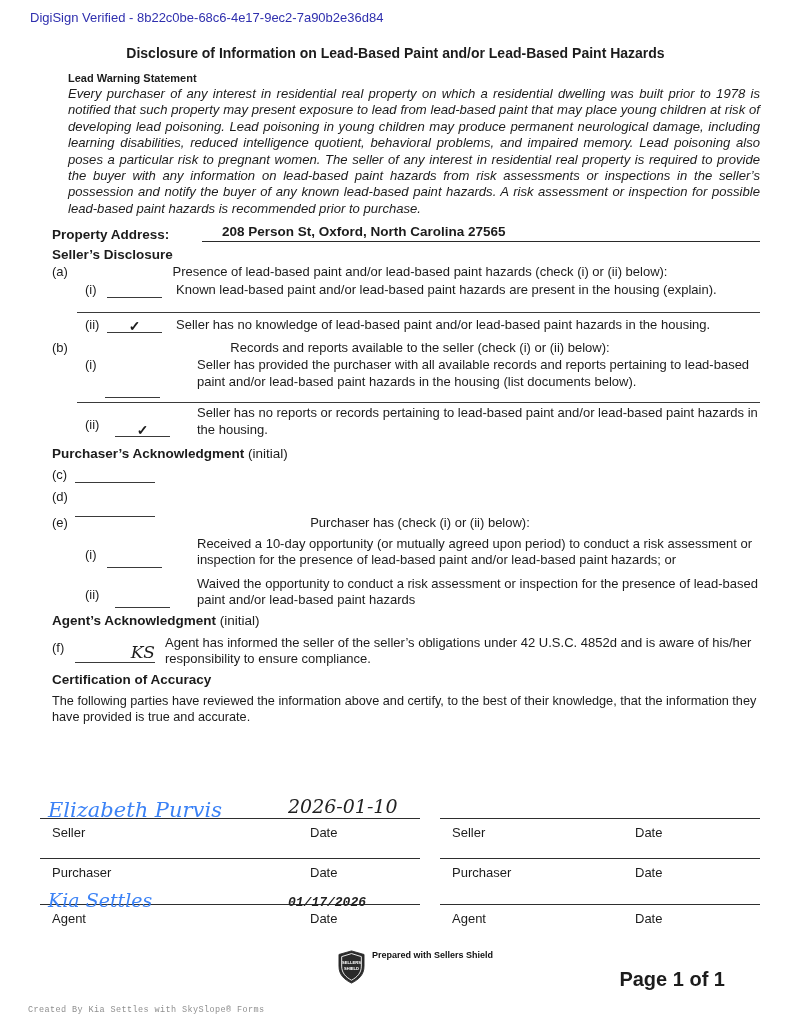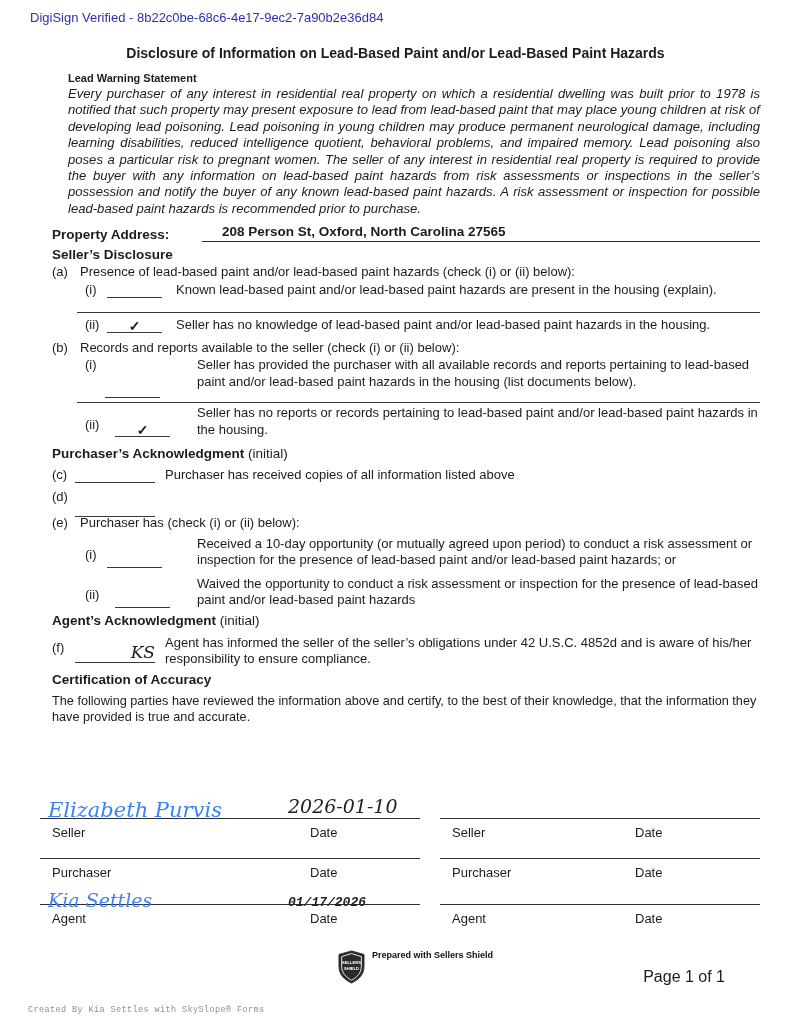--- a/index.html
+++ b/index.html
@@ -19,21 +19,21 @@
 
   .property-row { margin-top:7px; display:flex; align-items:flex-end; }
   .property-label { font-weight:bold; font-size:13.5px; width:150px; flex:none; }
   .property-value { flex:1; font-weight:bold; font-size:13.5px; border-bottom:1.6px solid #2a2a2a; padding:0 0 2px 20px; }
 
   .sec-heading { font-weight:bold; font-size:13.5px; margin-top:5px; }
   .sec-heading .light { font-weight:normal; }
 
   .item { display:flex; margin-top:2px; line-height:16.5px; }
   .it-label { width:28px; flex:none; }
-  .it-text { flex:1; }
+  .it-text { flex:1;text-align:center; }
 
   .subitem { display:flex; margin-left:33px; margin-top:1px; line-height:16.5px; }
   .sub-label { width:22px; flex:none; }
   .sub-label.wide { width:30px; }
   .blank {
     width:55px; flex:none; border-bottom:1.2px solid #3a3a3a;
     text-align:center; margin-right:14px; position:relative; height:16px;
   }
   .check { font-size:14px; font-weight:bold; position:relative; top:1px; }
   .sub-text { flex:1; }
@@ -81,21 +81,21 @@
     font-family:"DejaVu Serif", cursive; font-style:italic; font-size:19px; color:#222;
   }
   .sig-date-val.mono { font-family:"Liberation Mono", monospace; font-weight:bold; font-size:13px; bottom:-6px; }
   .sig-line { border-bottom:1.4px solid #2e2e2e; height:0; }
   .sig-labels { display:flex; padding:6px 0 0 12px; font-size:13px; }
   .lcol .sig-role { width:258px; flex:none; }
   .rcol .sig-role { width:183px; flex:none; }
 
   .shield-wrap { position:absolute; left:337px; top:950px; display:flex; align-items:flex-start; }
   .prepared { font-size:9px; font-weight:bold; margin-left:6px; color:#111; }
-  .page-num { position:absolute; right:66px; top:968px; font-size:16px; }
+  .page-num { position:absolute; right:66px; top:968px; font-size:20px;font-weight:bold; }
   .created {
     position:absolute; left:28px; top:1005px;
     font-family:"Liberation Mono", monospace; font-size:8.5px; color:#8f8f8f; letter-spacing:0.4px;
   }
 </style>
 </head>
 <body>
 
 <div class="digisign">DigiSign Verified - 8b22c0be-68c6-4e17-9ec2-7a90b2e36d84</div>
 <div class="doc-title">Disclosure of Information on Lead-Based Paint and/or Lead-Based Paint Hazards</div>
@@ -156,21 +156,20 @@
     <span class="sub-text">Seller has no reports or records pertaining to lead-based paint and/or lead-based paint hazards in the housing.</span>
   </div>
 
   <div class="sec-heading" style="margin-top:8px;">
     <span>Purchaser’s Acknowledgment</span><span class="light"> (initial)</span>
   </div>
 
   <div class="ack-item" style="margin-top:6px;">
     <span class="ack-label">(c)</span>
     <span class="blank-wide"></span>
-    <span class="ack-text">Purchaser has received copies of all information listed above</span>
   </div>
 
   <div class="ack-item" style="margin-top:5px;">
     <span class="ack-label">(d)</span>
     <span class="blank-wide drop"></span>
   </div>
 
   <div class="item" style="margin-top:10px;">
     <span class="it-label">(e)</span>
     <span class="it-text">Purchaser has (check (i) or (ii) below):</span>

